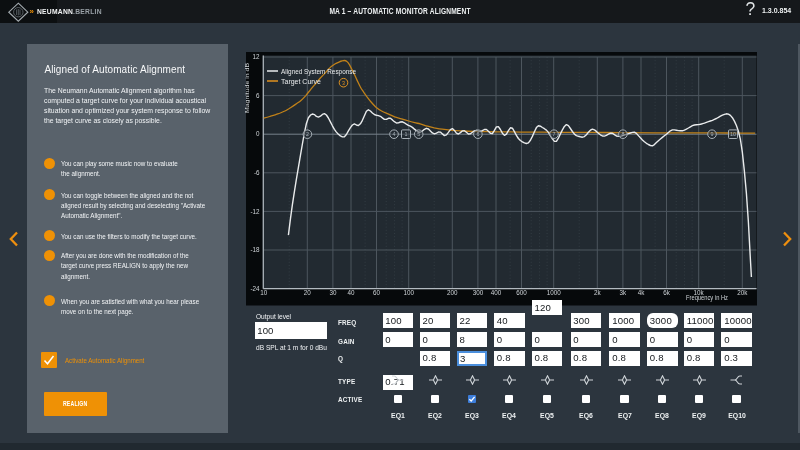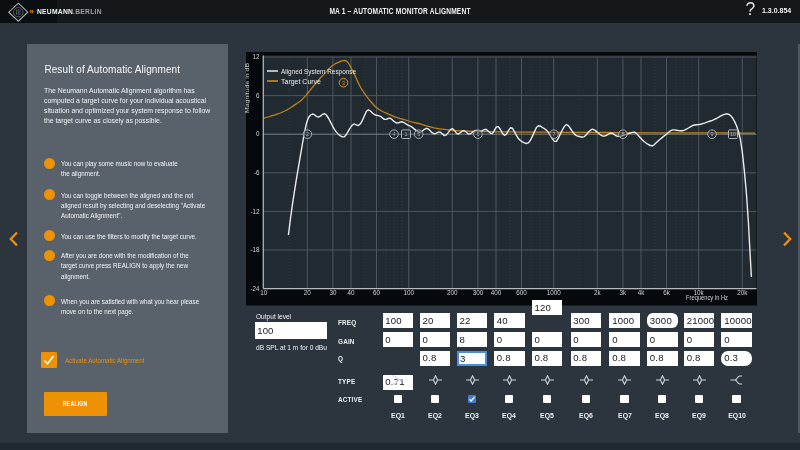--- a/index.html
+++ b/index.html
@@ -144,21 +144,21 @@
     <circle cx="18.3" cy="12.2" r="4.7" fill="none" stroke="#585f64" stroke-width="1"></circle>
     <path d="M16.6,9.5 V15 M18.3,9 V15.4 M20,9.5 V15" stroke="#585f64" stroke-width="0.9" fill="none"></path>
   </svg></div>
   <div class="chev2">»</div>
   <div class="brand">NEUMANN<span class="dim">.BERLIN</span></div>
 </div>
 <div id="title">MA 1 – AUTOMATIC MONITOR ALIGNMENT</div>
 <div id="help">?</div>
     <div id="ver">1.3.0.854</div>
 <div id="panel">
-  <h1>Result of Automatic Alignment</h1>
+  <h1>Aligned of Automatic Alignment</h1>
   <div class="para">The Neumann Automatic Alignment algorithm has<br>computed a target curve for your individual acoustical<br>situation and optimized your system response to follow<br>the target curve as closely as possible.</div>
 <div class="bull" style="top:114.0px"></div>
       <div class="btxt" style="top:115.6px">You can play some music now to evaluate<br>the alignment.</div>
 <div class="bull" style="top:145.7px"></div>
       <div class="btxt" style="top:147.3px">You can toggle between the aligned and the not<br>aligned result by selecting and deselecting "Activate<br>Automatic Alignment".</div>
 <div class="bull" style="top:186.8px"></div>
       <div class="btxt" style="top:188.4px">You can use the filters to modify the target curve.</div>
 <div class="bull" style="top:206.1px"></div>
       <div class="btxt" style="top:207.7px">After you are done with the modification of the<br>target curve press REALIGN to apply the new<br>alignment.</div>
 <div class="bull" style="top:251.5px"></div>
@@ -253,35 +253,35 @@
 <div class="ibox" style="left:647.0px;top:313.4px;border-radius:6px;">
       <span>3000</span>
     </div>
 <div class="ibox" style="left:647.0px;top:332.2px;">
       <span>0</span>
     </div>
 <div class="ibox" style="left:647.0px;top:350.9px;">
       <span>0.8</span>
     </div>
 <div class="ibox" style="left:683.9px;top:313.4px;">
-      <span>21000</span>
+      <span>11000</span>
     </div>
 <div class="ibox" style="left:683.9px;top:332.2px;">
       <span>0</span>
     </div>
 <div class="ibox" style="left:683.9px;top:350.9px;">
       <span>0.8</span>
     </div>
 <div class="ibox" style="left:721.4px;top:313.4px;">
       <span>10000</span>
     </div>
 <div class="ibox" style="left:721.4px;top:332.2px;">
       <span>0</span>
     </div>
-<div class="ibox" style="left:721.4px;top:350.9px;border-radius:7px;">
+<div class="ibox" style="left:721.4px;top:350.9px;">
       <span>0.3</span>
     </div>
 <svg class="tico" style="left:392.2px;top:375.2px" width="12" height="10" viewBox="0 0 12 10">
       <path d="M0,1 H2.2 C4.8,1 4.6,5 7.2,5 H11.5 M0,9 H2.2 C4.8,9 4.6,5 7.2,5" fill="none" stroke="#cfd4d8" stroke-width="1.1"></path>
     </svg>
 <svg class="tico" style="left:428.8px;top:375.2px" width="13" height="10" viewBox="0 0 13 10">
       <path d="M0,5 H4.4 M8.6,5 H13 M6.5,0.8 L8.6,5 L6.5,9.2 L4.4,5 Z" fill="none" stroke="#cfd4d8" stroke-width="1.1"></path>
     </svg>
 <svg class="tico" style="left:465.7px;top:375.2px" width="13" height="10" viewBox="0 0 13 10">
       <path d="M0,5 H4.4 M8.6,5 H13 M6.5,0.8 L8.6,5 L6.5,9.2 L4.4,5 Z" fill="none" stroke="#cfd4d8" stroke-width="1.1"></path>

